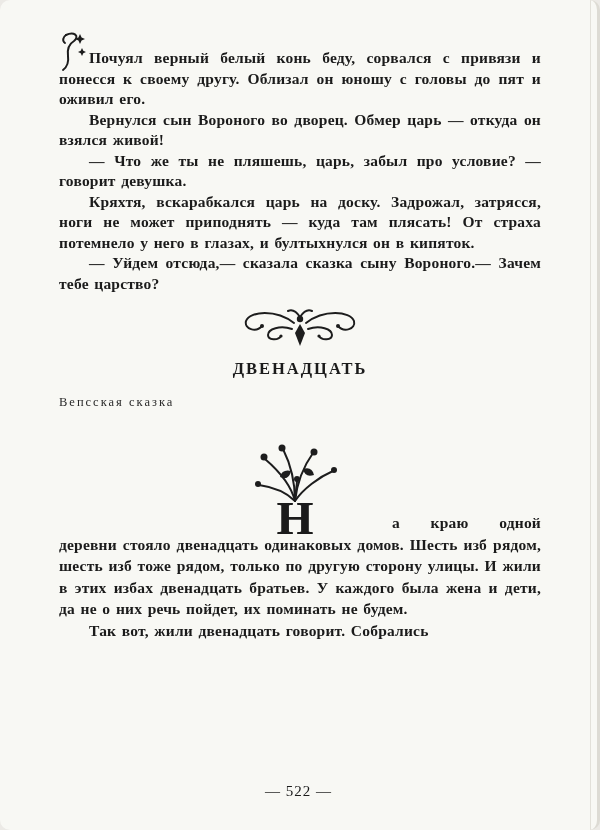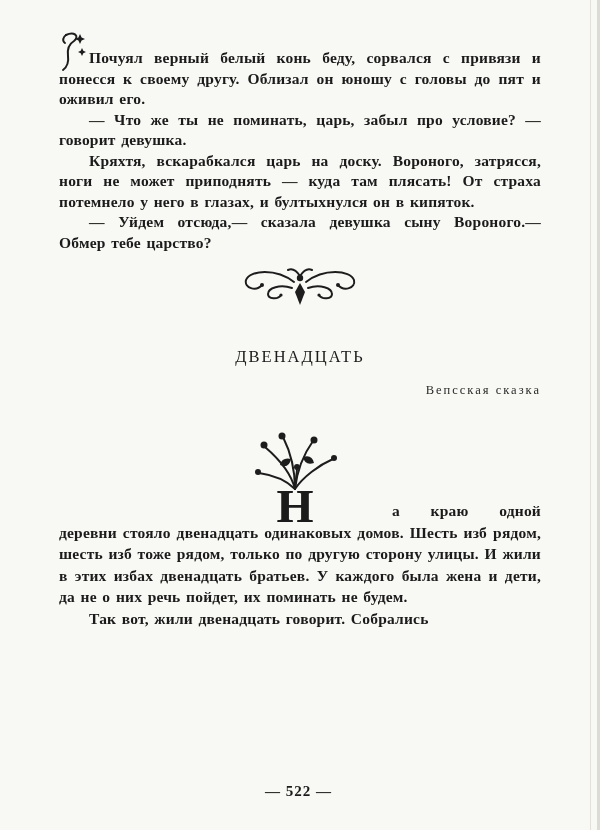--- a/index.html
+++ b/index.html
@@ -8,20 +8,21 @@
     background:#eceae6;
     font-family:"Liberation Serif", serif;
   }
   .page {
     position:relative;
     width:600px; height:830px;
     background:#f8f8f4;
     color:#1b1b1b;
     overflow:hidden;
     border-right:3px solid #dddbd4;
+    border-radius:10px;
   }
   .page::after{
     content:"";
     position:absolute; top:0; right:6px; width:1px; height:100%;
     background:#e2e0d9;
   }
   .corner-ornament {
     position:absolute; left:58px; top:30px; width:30px; height:42px;
   }
   .text-col {
@@ -35,30 +36,30 @@
     text-indent:30px;
     letter-spacing:0.2px;
     word-spacing:1.5px;
   }
   .ornament-wrap {
     margin-top:8px;
     height:48px;
     display:flex; justify-content:center; align-items:center;
   }
   .story-title {
-    margin-top:36px;
+    margin-top:7px;
     text-align:center;
-    font-weight:400;
+    font-weight:700;
     font-size:16.5px;
     line-height:23px;
     letter-spacing:2px;
   }
   .story-subtitle {
     margin-top:15px;
-    text-align:right;
+    text-align:left;
     font-weight:400;
     font-size:12.5px;
     letter-spacing:2px;
     color:#2a2a2a;
   }
   .story-body {
     margin-top:102px;
   }
   .story-body p.para { line-height:21.5px; }
   .story-first { text-indent:0; }
@@ -77,21 +78,21 @@
     line-height:0.82;
     font-weight:700;
     letter-spacing:0;
     margin-top:-4px;
     color:#1b1b1b;
     text-shadow:0 0 0.5px #1b1b1b;
   }
   .page-number {
     position:absolute; left:0; right:0; bottom:30px;
     text-align:center;
-    font-weight:700;
+    font-weight:400;
     font-size:15px;
     letter-spacing:1px;
   }
   svg { display:block; }
 </style>
 </head>
 <body>
 
 <div class="page">
 
@@ -104,23 +105,24 @@
       <g fill="#1d1d1d">
         <path d="M22 4 l1.6 3.4 L27 9 l-3.4 1.6 L22 14 l-1.6 -3.4 L17 9 l3.4 -1.6 Z"></path>
         <path d="M24 18 l1.3 2.7 L28 22 l-2.7 1.3 L24 26 l-1.3 -2.7 L20 22 l2.7 -1.3 Z"></path>
       </g>
     </svg>
   </div>
 
   <div class="text-col">
 
     <p class="para">Почуял верный белый конь беду, сорвался с привязи и понесся к своему другу. Облизал он юношу с головы до пят и оживил его.</p>
-    <p class="para">— Что же ты не поминать, царь, забыл про условие? — говорит девушка.</p>
-    <p class="para">Кряхтя, вскарабкался царь на доску. Вороного, затрясся, ноги не может приподнять — куда там плясать! От страха потемнело у него в глазах, и бултыхнулся он в кипяток.</p>
-    <p class="para">— Уйдем отсюда,— сказала девушка сыну Вороного.— Обмер тебе царство?</p>
+    <p class="para">Вернулся сын Вороного во дворец. Обмер царь — откуда он взялся живой!</p>
+    <p class="para">— Что же ты не пляшешь, царь, забыл про условие? — говорит девушка.</p>
+    <p class="para">Кряхтя, вскарабкался царь на доску. Задрожал, затрясся, ноги не может приподнять — куда там плясать! От страха потемнело у него в глазах, и бултыхнулся он в кипяток.</p>
+    <p class="para">— Уйдем отсюда,— сказала сказка сыну Вороного.— Зачем тебе царство?</p>
 
     <div class="ornament-wrap">
       <svg width="132" height="46" viewBox="0 0 132 46">
         <g fill="none" stroke="#1d1d1d" stroke-width="2" stroke-linecap="round">
           <path d="M66 14 C62 8 58 6 54 8"></path>
           <path d="M66 14 C70 8 74 6 78 8"></path>
           <path d="M60 20 C42 6 16 8 12 18 C10 26 22 30 28 23"></path>
           <path d="M72 20 C90 6 116 8 120 18 C122 26 110 30 104 23"></path>
           <path d="M58 26 C46 22 34 26 34 32 C34 37 44 38 47 33"></path>
           <path d="M74 26 C86 22 98 26 98 32 C98 37 88 38 85 33"></path>

